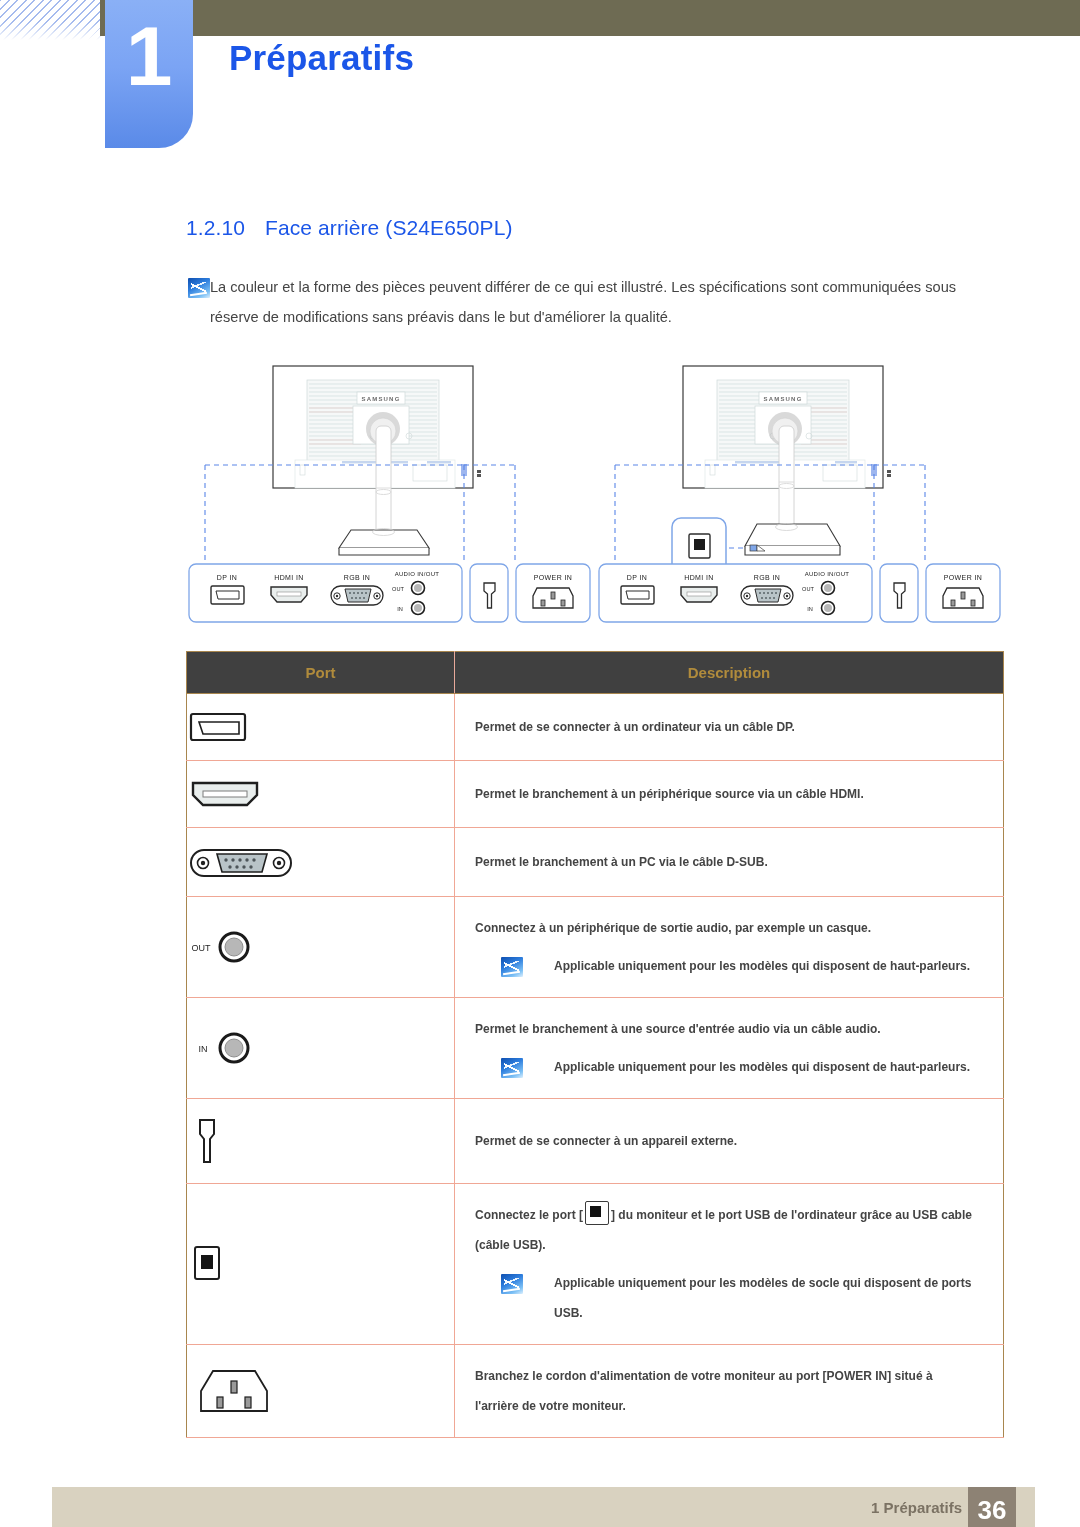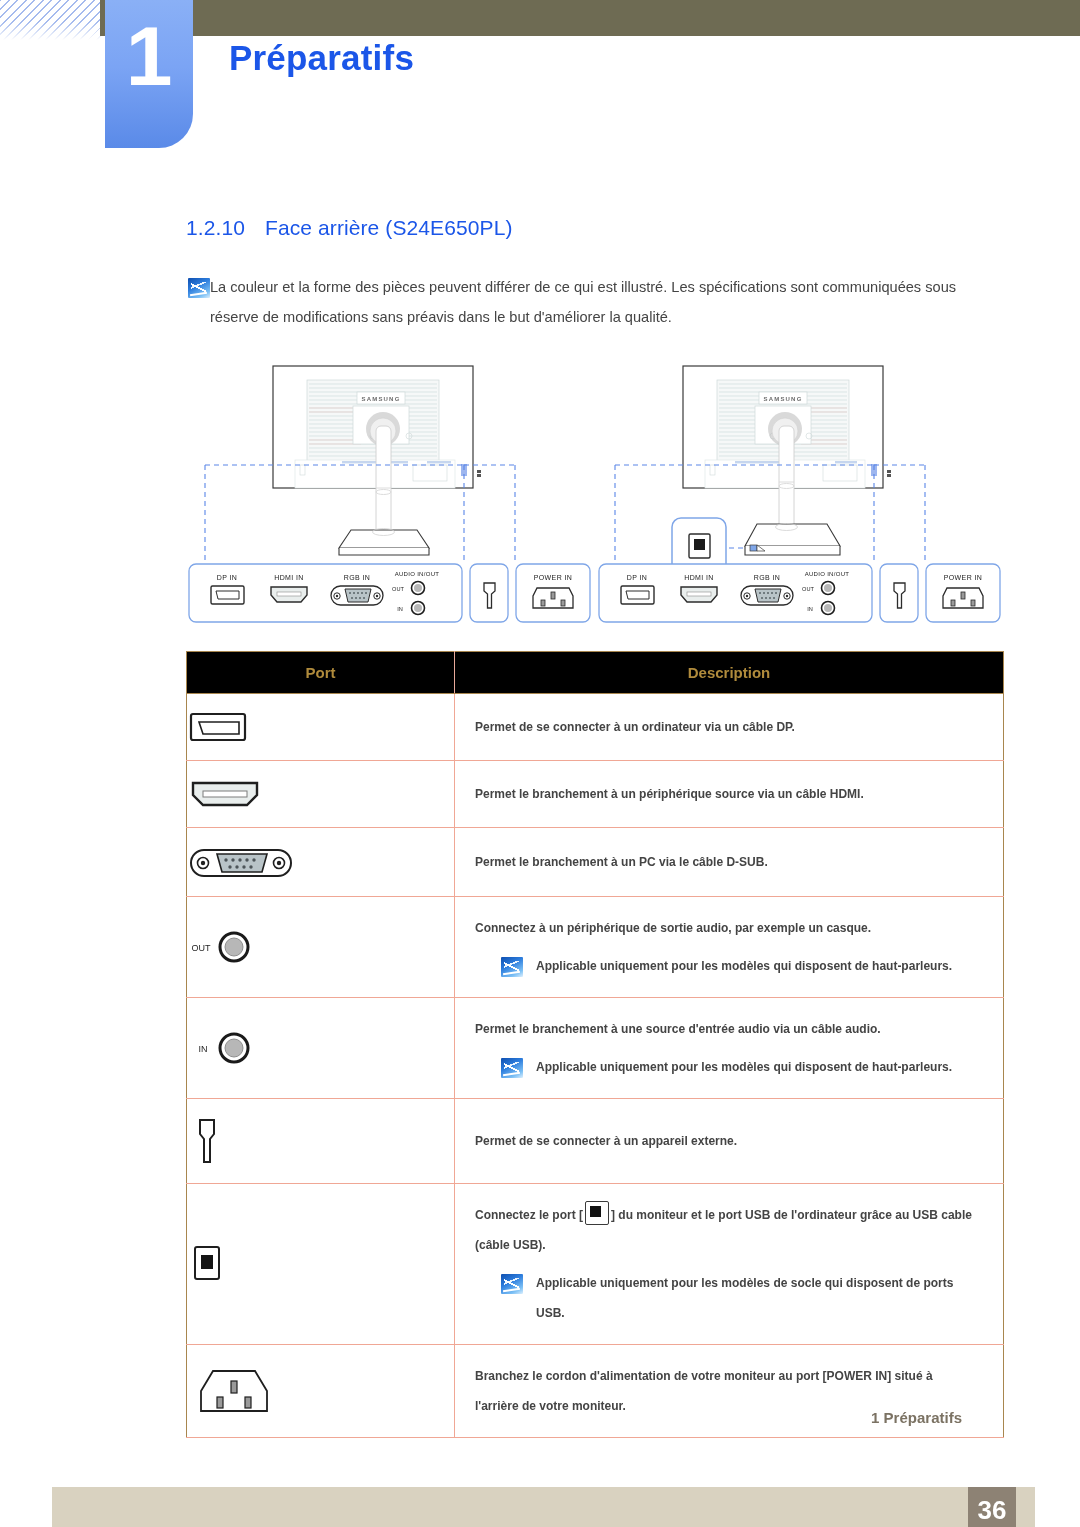--- a/index.html
+++ b/index.html
@@ -76,52 +76,52 @@
   svg{display:block;overflow:visible;}
 
   
   #port-table{
     position:absolute;left:186px;top:651px;width:818px;
     border-collapse:collapse;table-layout:fixed;
     border:1.5px solid #a8864e;
   }
   #port-table col.c1{width:268px;}
   #port-table th{
-    background:#000000;color:#b08b3c;font-size:15px;font-weight:bold;
+    background:#404040;color:#b08b3c;font-size:15px;font-weight:bold;
     padding:12px 0;border:1.5px solid #a8864e;text-align:center;
   }
   #port-table th.port-h{border-right:1px solid #e8a99a;}
   #port-table td{
     border-top:1px solid #f0a795;border-bottom:1px solid #f0a795;
     vertical-align:middle;padding:0;
   }
   #port-table td.icon-cell{
     border-right:1px solid #f0a795;text-align:center;padding:16px 0;
   }
   #port-table td.desc-cell{
     padding:16px 28px 16px 20px;color:#444444;font-size:12px;line-height:30px;font-weight:bold;
   }
   .desc-note{
-    display:flex;align-items:flex-start;gap:13px;margin-top:14px;padding-left:26px;
+    display:flex;align-items:flex-start;gap:31px;margin-top:14px;padding-left:26px;
   }
   .desc-note .nt{line-height:30px;margin-top:-6px;}
   .inline-usb{
     display:inline-block;width:22px;height:22px;vertical-align:-6px;margin:0 2px;
     border:1.4px solid #3a3a3a;border-radius:2px;background:#fff;position:relative;
   }
   .inline-usb::after{
     content:"";position:absolute;left:4px;top:4px;width:11px;height:11px;background:#111;
   }
 
   
   #footer-bar{
     position:absolute;left:52px;top:1487px;width:983px;height:40px;background:#d9d2c0;
   }
   #footer-label{
-    position:absolute;right:118px;top:1409px;
+    position:absolute;right:118px;top:1499px;
     color:#7b7263;font-size:15px;font-weight:bold;
   }
   #page-chip{
     position:absolute;left:968px;top:1487px;width:48px;height:40px;background:#8d8274;
   }
   #page-number{
     position:absolute;left:968px;top:1487px;width:48px;height:47px;
     display:flex;align-items:center;justify-content:center;
     color:#ffffff;font-size:26px;font-weight:bold;
   }

